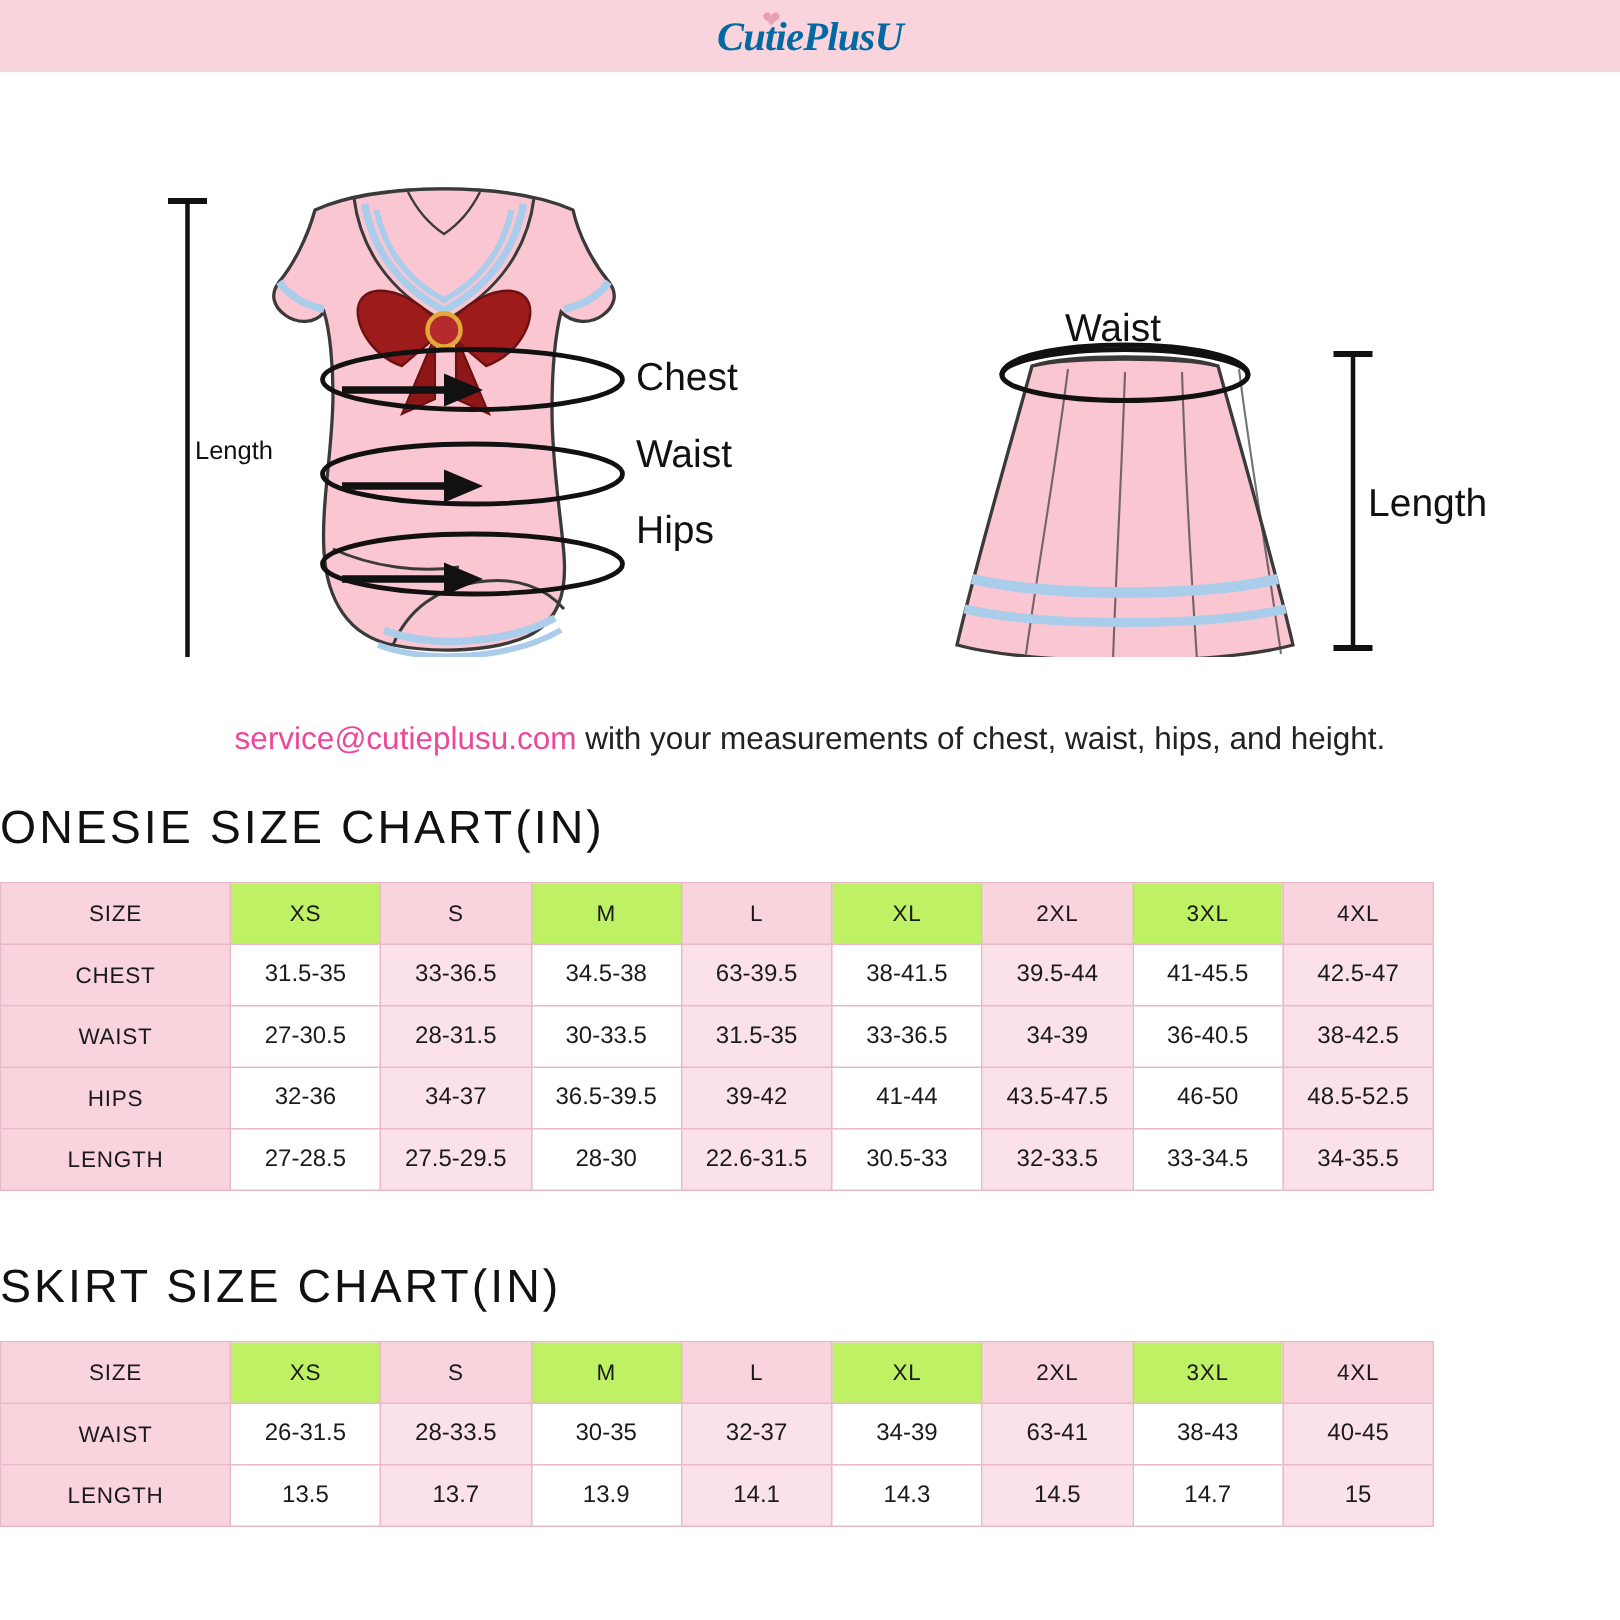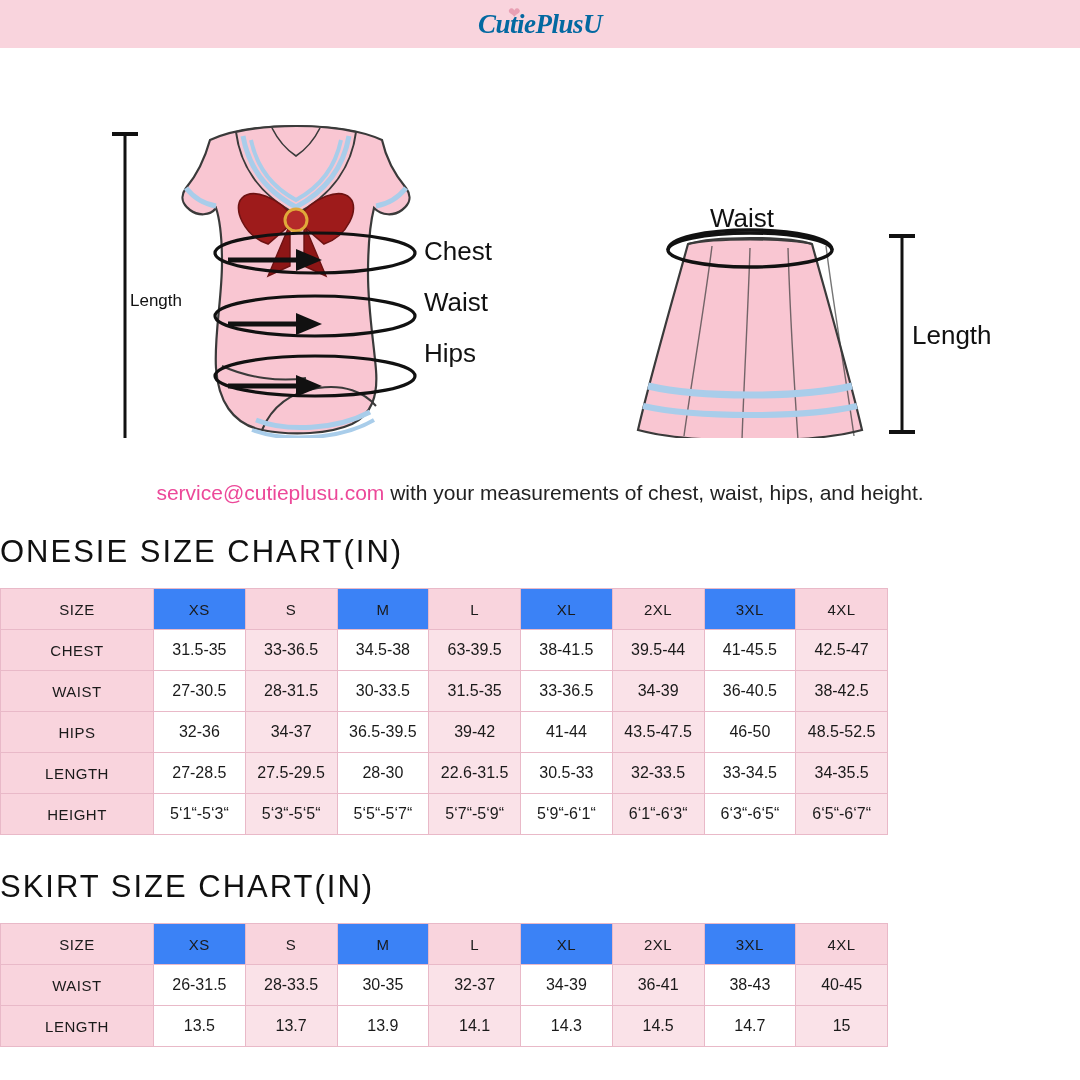--- a/index.html
+++ b/index.html
@@ -70,26 +70,26 @@
   .help .email { color: #ec4899; }
 
   
   .chart-title {
     text-align: left;
     font-size: 31px;
     letter-spacing: 2px;
     color: #111;
     margin: 26px 0 18px 0;
   }
-  .chart-title.second { margin-top: 34px; }
+  .chart-title.second { margin-top: 46px; }
 
   
   table {
     border-collapse: collapse;
-    width: 888px;
+    width: 956px;
     table-layout: fixed;
   }
   td, th {
     border: 1px solid #e9b9c8;
     height: 40px;
     text-align: center;
     font-size: 16px;
     font-weight: normal;
     color: #1a1a1a;
     padding: 0;
@@ -100,21 +100,21 @@
   }
   .rowhead {
     width: 152px;
     background: #f9d4dd;
     font-size: 15px;
     letter-spacing: 0.5px;
   }
   .shade { background: #fae2e8; }
   .plain { background: #ffffff; }
   .hdr-shade { background: #f9d4dd; }
-  .hdr-plain { background: #3b82f6; margin-left: 14px; }
+  .hdr-plain { background: #bef264; margin-left: 14px; }
 </style>
 </head>
 <body>
 
 <div class="header">
   <span class="brand-heart">❤</span>
   <span class="brand">CutiePlusU</span>
 </div>
 
 <div class="illus">
@@ -262,31 +262,20 @@
       <td class="rowhead">LENGTH</td>
       <td class="plain">27-28.5</td>
       <td class="shade">27.5-29.5</td>
       <td class="plain">28-30</td>
       <td class="shade">22.6-31.5</td>
       <td class="plain">30.5-33</td>
       <td class="shade">32-33.5</td>
       <td class="plain">33-34.5</td>
       <td class="shade">34-35.5</td>
     </tr>
-    <tr>
-      <td class="rowhead">HEIGHT</td>
-      <td class="plain">5‘1“-5‘3“</td>
-      <td class="shade">5‘3“-5‘5“</td>
-      <td class="plain">5‘5“-5‘7“</td>
-      <td class="shade">5‘7“-5‘9“</td>
-      <td class="plain">5‘9“-6‘1“</td>
-      <td class="shade">6‘1“-6‘3“</td>
-      <td class="plain">6‘3“-6‘5“</td>
-      <td class="shade">6‘5“-6‘7“</td>
-    </tr>
   </tbody>
 </table>
 
 <div class="chart-title second">SKIRT SIZE CHART(IN)</div>
 <table>
   <thead>
     <tr>
       <th class="rowhead">SIZE</th>
       <th class="hdr-plain">XS</th>
       <th class="hdr-shade">S</th>
@@ -299,21 +288,21 @@
     </tr>
   </thead>
   <tbody>
     <tr>
       <td class="rowhead">WAIST</td>
       <td class="plain">26-31.5</td>
       <td class="shade">28-33.5</td>
       <td class="plain">30-35</td>
       <td class="shade">32-37</td>
       <td class="plain">34-39</td>
-      <td class="shade">36-41</td>
+      <td class="shade">63-41</td>
       <td class="plain">38-43</td>
       <td class="shade">40-45</td>
     </tr>
     <tr>
       <td class="rowhead">LENGTH</td>
       <td class="plain">13.5</td>
       <td class="shade">13.7</td>
       <td class="plain">13.9</td>
       <td class="shade">14.1</td>
       <td class="plain">14.3</td>

